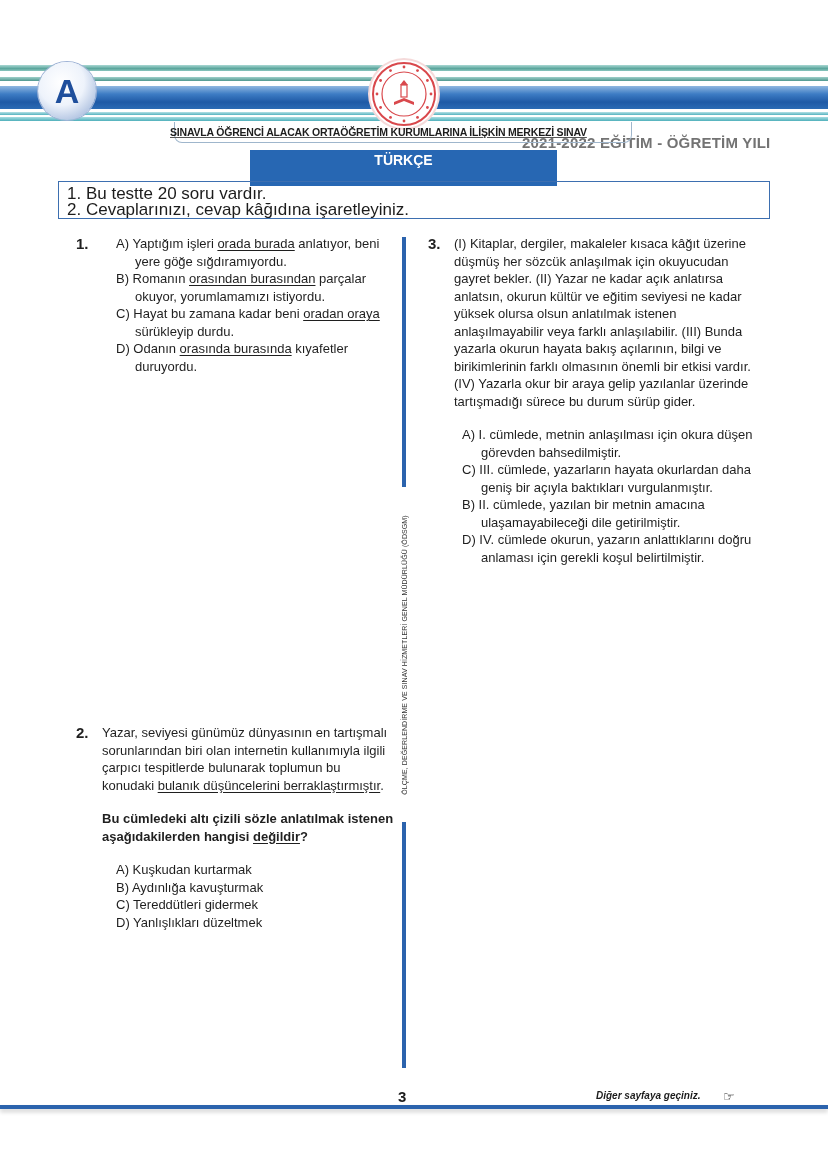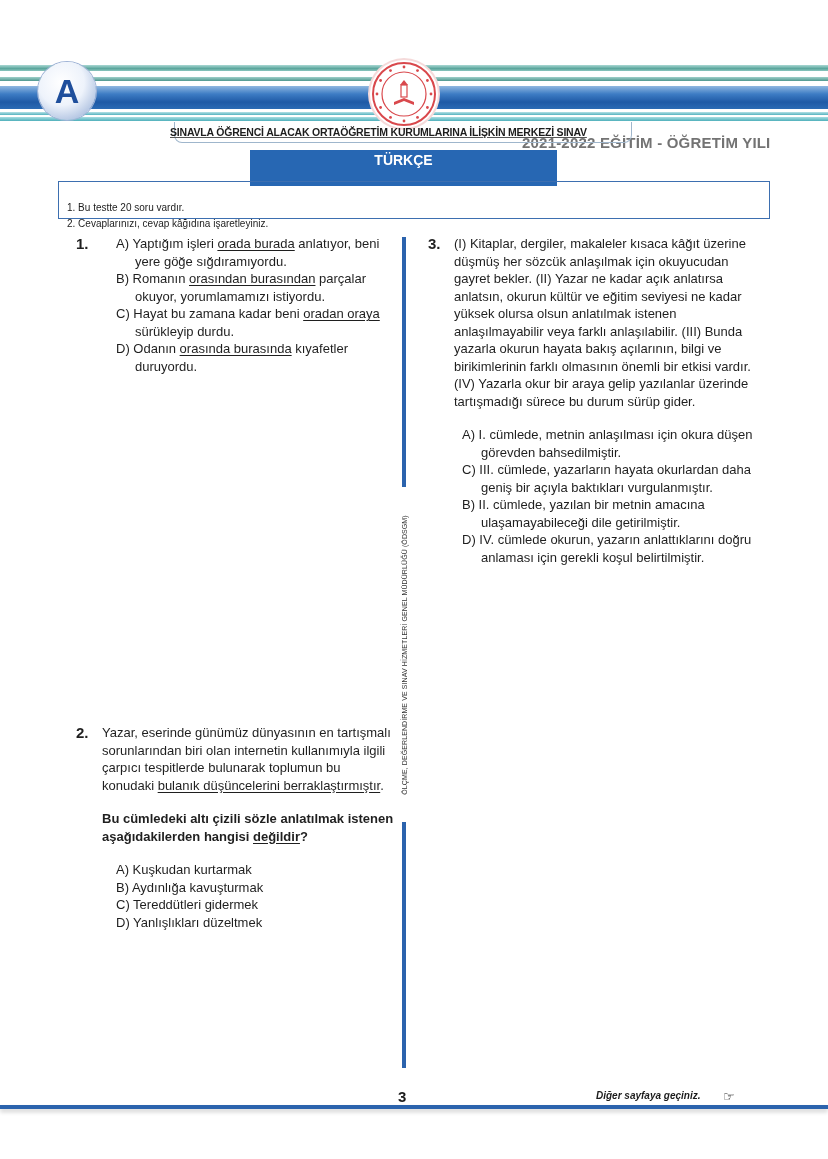--- a/index.html
+++ b/index.html
@@ -24,21 +24,21 @@
 
   .year-title { position:absolute; left:522px; top:87px; color:#737373; font-weight:bold; font-size:15px; letter-spacing:0.2px;margin-top:47px; }
 
   .subtitle-wrap { position:absolute; left:174px; top:122px; width:456px; height:20px; border:1px solid #9fb6cc; border-top:none;
     border-radius:0 0 8px 8px; }
   .subtitle { position:absolute; left:170px; top:126px; font-size:10.5px; font-weight:bold; color:#1d1d1d; letter-spacing:-0.2px; text-decoration:underline; text-decoration-color:#555; }
 
   .subject-bar { position:absolute; left:250px; top:150px; width:307px; height:36px; background:#2767b3; color:#ffffff;
     font-weight:bold; font-size:14px; text-align:center; line-height:21px; }
 
-  .instructions { position:absolute; left:58px; top:181px; width:712px; height:38px; border:1px solid #3d6fb0; box-sizing:border-box; padding:18px 0 0 8px; font-size:10px; line-height:16px; }
+  .instructions { position:absolute; left:58px; top:181px; width:712px; height:38px; border:1px solid #3d6fb0; box-sizing:border-box; padding:4px 0 0 8px; font-size:17px; line-height:16px; }
 
   
   .divider-top { position:absolute; left:402px; top:237px; width:4px; height:250px; background:#2b63ad; }
   .divider-bot { position:absolute; left:402px; top:822px; width:4px; height:246px; background:#2b63ad; }
   .vertical-text { position:absolute; left:404px; top:655px; transform:translate(-50%,-50%) rotate(-90deg); white-space:nowrap;
     font-size:7px; color:#333; letter-spacing:0.1px; }
 
   
   .q { position:absolute; font-size:13px; line-height:17.5px; color:#1f1f1f; }
   .q .num { position:absolute; left:0; top:0; font-weight:bold; font-size:15px; }
@@ -120,21 +120,21 @@
       <div class="opt"><span>B)</span><span> Romanın </span><u>orasından burasından</u><span> parçalar okuyor, yorumlamamızı istiyordu.</span></div>
       <div class="opt"><span>C)</span><span> Hayat bu zamana kadar beni </span><u>oradan oraya</u><span> sürükleyip durdu.</span></div>
       <div class="opt"><span>D)</span><span> Odanın </span><u>orasında burasında</u><span> kıyafetler duruyordu.</span></div>
     </div>
   </div>
 </div>
 
 <div class="q q2">
   <span class="num">2.</span>
   <div class="body">
-    <div class="stem"><span>Yazar, eserinde günümüz dünyasının en tartışmalı sorunlarından biri olan internetin kullanımıyla ilgili çarpıcı tespitlerde bulunarak toplumun bu konudaki </span><u>bulanık düşüncelerini berraklaştırmıştır</u><span>.</span></div>
+    <div class="stem"><span>Yazar, seviyesi günümüz dünyasının en tartışmalı sorunlarından biri olan internetin kullanımıyla ilgili çarpıcı tespitlerde bulunarak toplumun bu konudaki </span><u>bulanık düşüncelerini berraklaştırmıştır</u><span>.</span></div>
     <div class="stem"><b>Bu cümledeki altı çizili sözle anlatılmak istenen aşağıdakilerden hangisi </b><b><u>değildir</u></b><b>?</b></div>
     <div class="opts">
       <div class="opt"><span>A)</span><span> Kuşkudan kurtarmak</span></div>
       <div class="opt"><span>B)</span><span> Aydınlığa kavuşturmak</span></div>
       <div class="opt"><span>C)</span><span> Tereddütleri gidermek</span></div>
       <div class="opt"><span>D)</span><span> Yanlışlıkları düzeltmek</span></div>
     </div>
   </div>
 </div>
 

